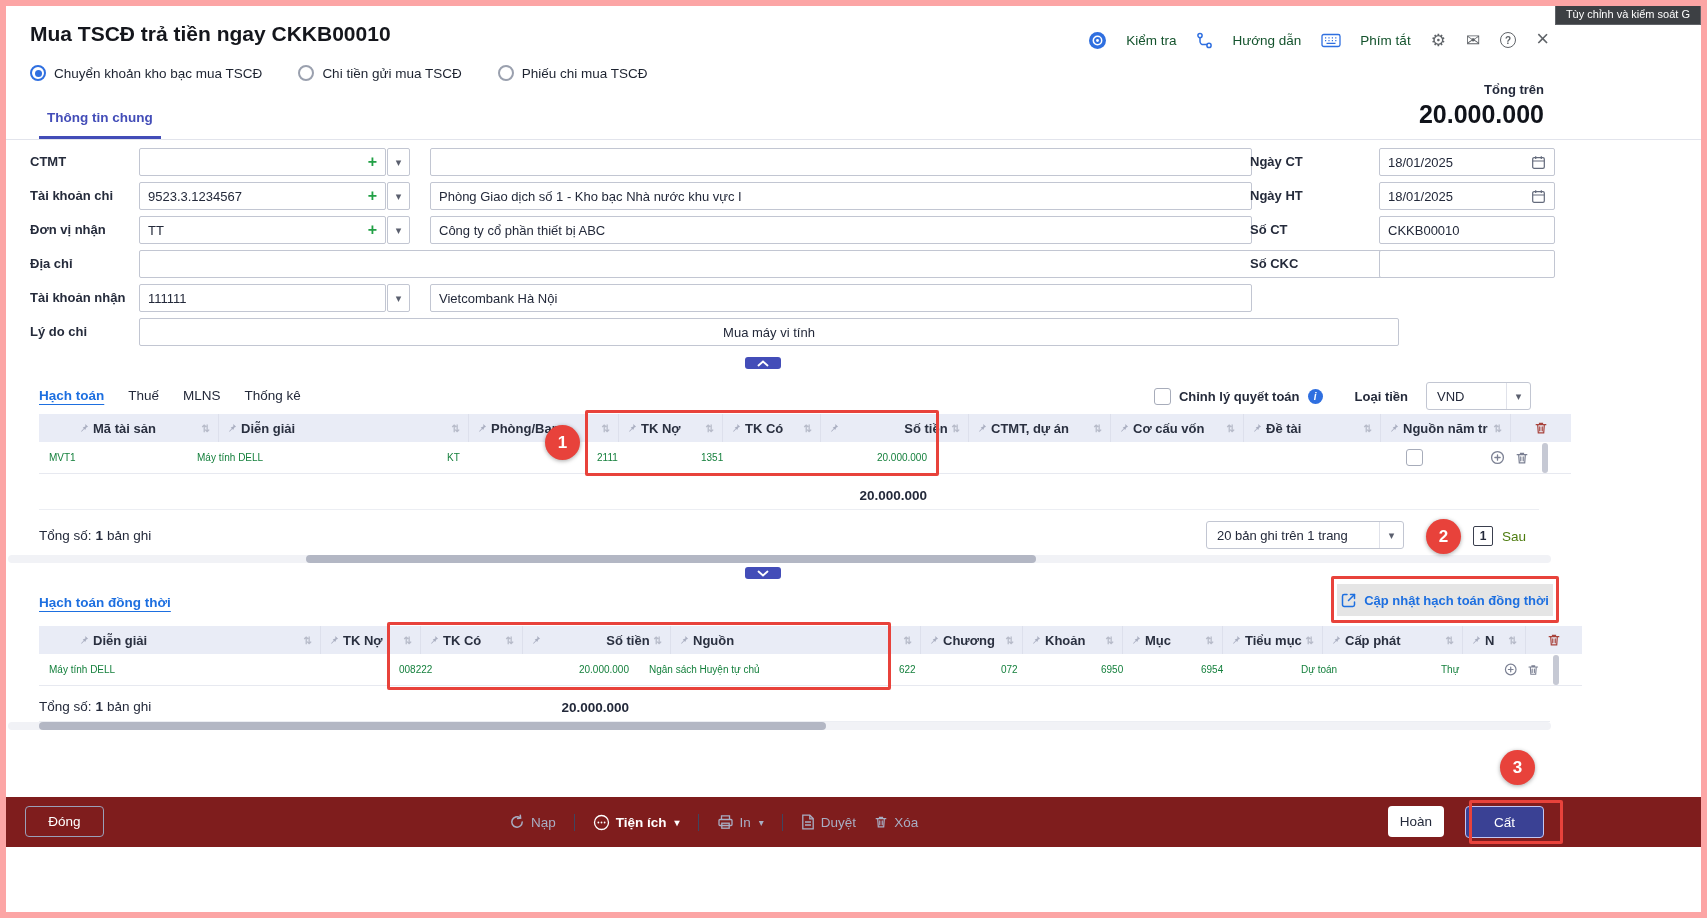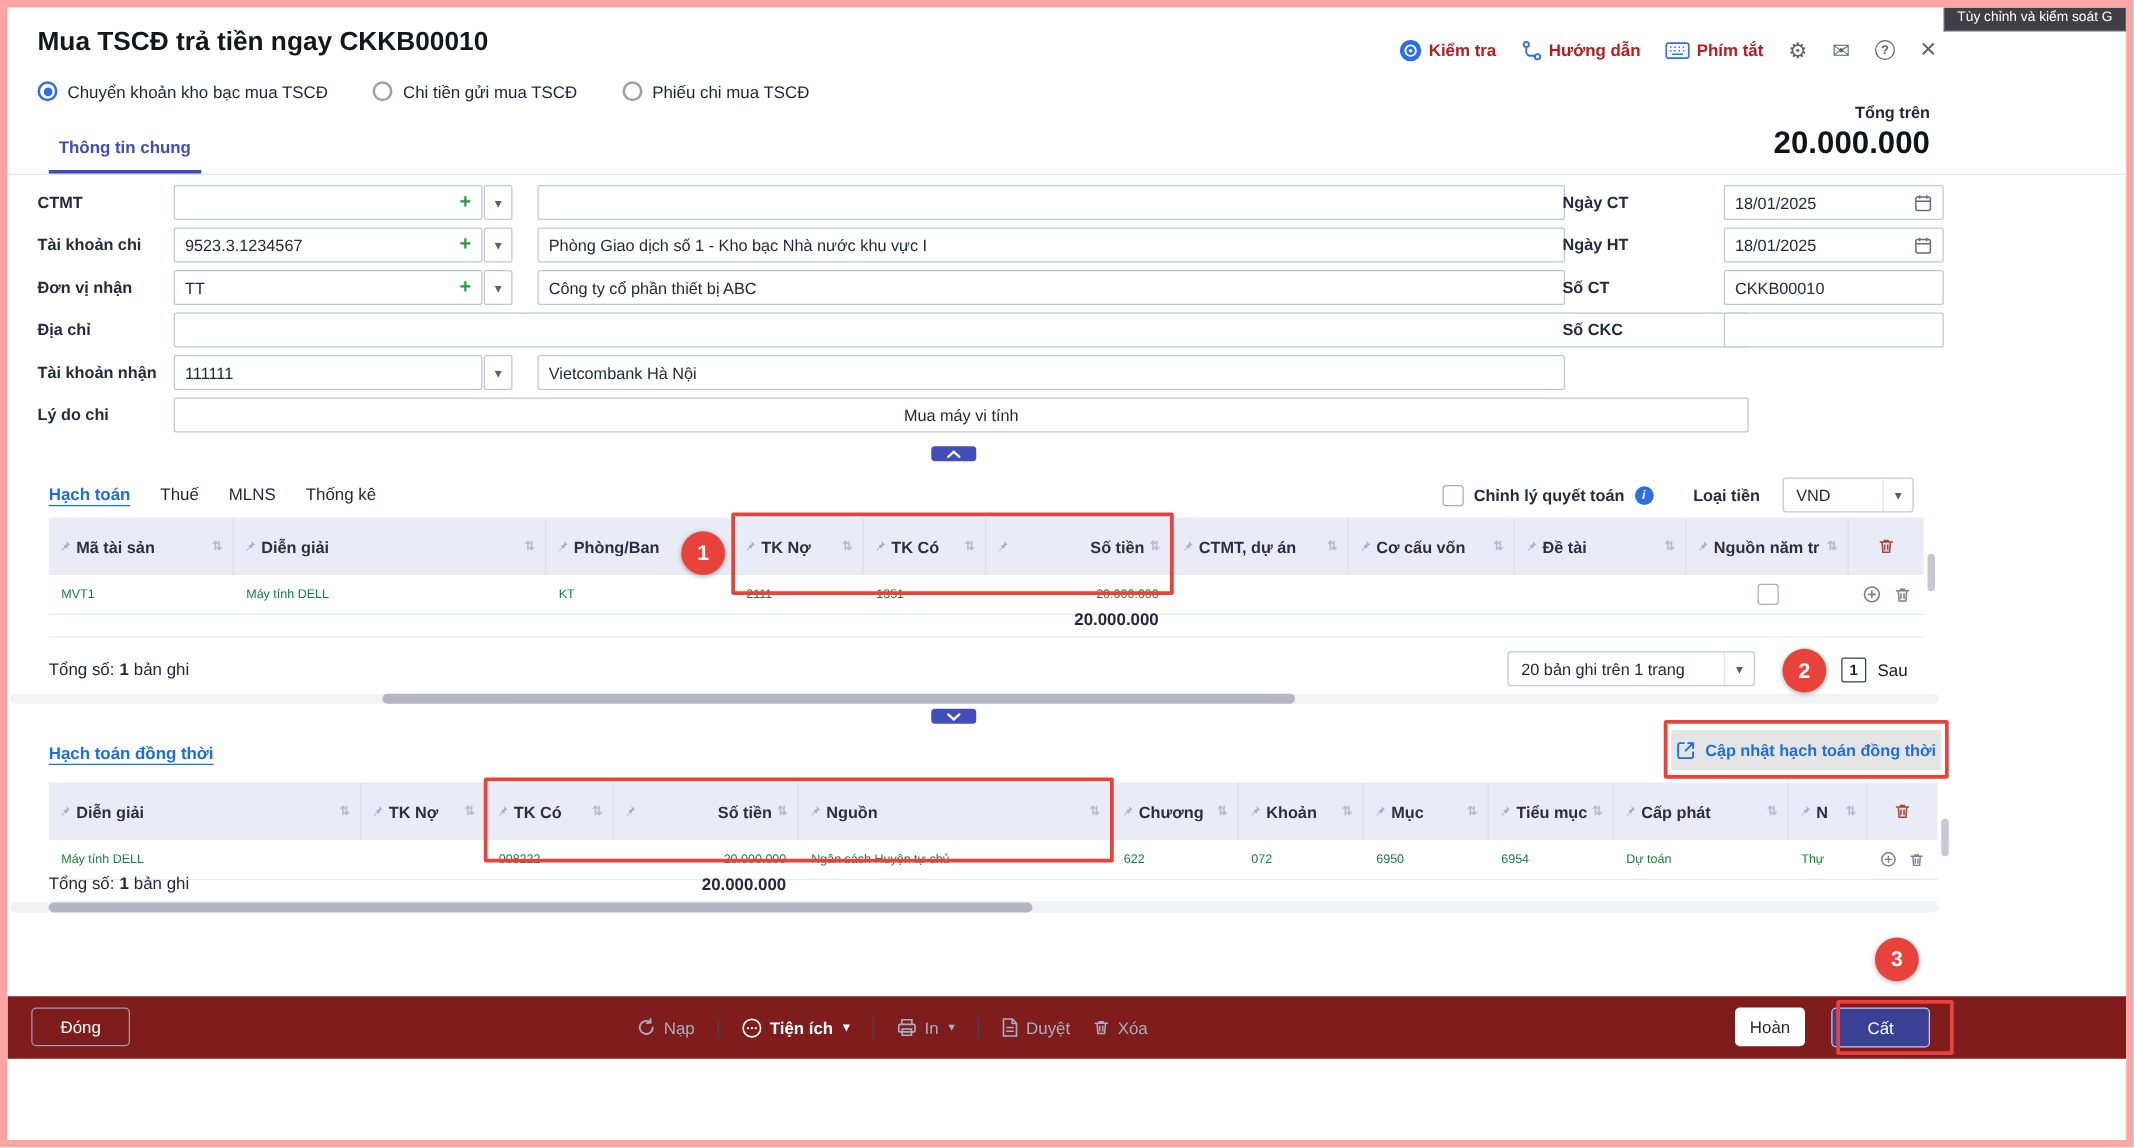--- a/index.html
+++ b/index.html
@@ -5,21 +5,21 @@
   * { margin:0; padding:0; box-sizing:border-box; }
   html,body { width:1707px; height:918px; font-family:"Liberation Sans",sans-serif; background:#fff; }
   .window { position:relative; width:1707px; height:918px; border:6px solid #fca5a5; background:#fff; overflow:hidden; color:#23293a; }
 
   
   .browser-tooltip { position:absolute; top:0; right:0; background:#3d4044; color:#fff; font-size:11px; padding:2px 10px 4px; border:1px solid #606368; border-top:none; white-space:nowrap; z-index:70; }
 
   
   .page-title { position:absolute; left:24px; top:16px; font-size:21px; font-weight:bold; color:#14161c; }
   .header-actions { position:absolute; top:24px; right:152px; display:flex; align-items:center; gap:20px; }
-  .hlink { display:flex; align-items:center; gap:5px; color:#b91c1c; font-size:13.5px; cursor:pointer;font-weight:bold; }
+  .hlink { display:flex; align-items:center; gap:19px; color:#14532d; font-size:13.5px; cursor:pointer; }
   .iconbtn { color:#5f6368; font-size:17px; line-height:1; cursor:pointer; display:flex; align-items:center; }
   .iconbtn.close { font-size:22px; margin-top:-2px; }
   .helpcirc { width:16px; height:16px; border:1.5px solid #5f6368; border-radius:50%; font-size:10px; font-weight:bold; display:flex; align-items:center; justify-content:center; color:#5f6368; }
 
   
   .radio-row { position:absolute; left:24px; top:59px; display:flex; gap:36px; }
   .radio { display:flex; align-items:center; gap:8px; font-size:13.5px; color:#1d2330; cursor:pointer; }
   .rdot { width:16px; height:16px; border-radius:50%; border:2px solid #9aa0ae; position:relative; background:#fff; }
   .rdot.on { border-color:#2f6fe0; }
   .rdot.on::after { content:''; position:absolute; inset:2.5px; background:#2f6fe0; border-radius:50%; }
@@ -56,39 +56,39 @@
   .ctrl-label { font-size:13px; font-weight:bold; color:#252b3b; white-space:nowrap; }
   .info { width:15px; height:15px; border-radius:50%; background:#2f6fe0; color:#fff; font-size:10px; font-weight:bold; display:flex; align-items:center; justify-content:center; font-style:italic; }
   .loai-tien { margin-left:24px; }
   .select { display:flex; align-items:center; height:28px; border:1px solid #c2c6d2; border-radius:3px; background:#fff; font-size:13px; margin-left:10px; cursor:pointer; }
   .select .sval { padding:0 10px; flex:1; }
   .select .scaret { width:24px; height:100%; border-left:1px solid #e0e2ea; display:flex; align-items:center; justify-content:center; color:#5a5f6e; font-size:11px; }
   .sel-currency { width:105px; }
 
   
   .tbl { position:absolute; left:33px; }
-  .t-head { display:flex; background:#e9ecf6; height:46px; }
+  .t-head { display:flex; background:#e9ecf6; height:28px;padding-left:32px; }
   .t-hcell { display:flex; align-items:center; gap:4px; padding:0 8px; font-size:13px; font-weight:bold; color:#2a3040; border-right:1px solid #dde0ec; overflow:hidden; cursor:pointer; }
   .t-hlabel { flex:1; white-space:nowrap; overflow:hidden; }
   .t-hlabel.right { text-align:right; }
   .sort { font-size:10px; color:#b7bbc9; }
   .t-row { display:flex; height:32px; border-bottom:1px solid #e7e9f0; background:#fff; }
   .t-cell { display:flex; align-items:center; padding:0 10px; font-size:10px; color:#15803d; white-space:nowrap; overflow:hidden; }
   .t-cell.right { justify-content:flex-end; }
   .t-cell.center { justify-content:center; }
   .t-actions { justify-content:center !important; display:flex; align-items:center; gap:10px; border-right:none !important; }
   .trashic.red { color:#a8433c; }
   .trashic.gray, .addic { color:#7b8093; }
 
   .acct-total { position:absolute; left:33px; top:476px; width:1500px; height:28px; border-bottom:1px solid #eceef3; }
   .acct-total .tval { display:block; width:898px; text-align:right; padding-right:10px; font-weight:bold; font-size:13.5px; line-height:28px; }
   .summary { position:absolute; left:33px; top:522px; font-size:13.5px; display:inline-flex; gap:4px; }
   .page-size { position:absolute; left:1200px; top:515px; width:198px; margin-left:0; }
   .page-box { position:absolute; left:1467px; top:520px; width:20px; height:20px; border:1.5px solid #3a3f4e; display:flex; align-items:center; justify-content:center; font-size:12px; font-weight:bold; border-radius:2px; }
-  .next { position:absolute; left:1496px; top:523px; color:#0f172a; font-size:13.5px; cursor:pointer; }
+  .next { position:absolute; left:1496px; top:523px; color:#4d7c0f; font-size:13.5px; cursor:pointer; }
 
   .htrack { position:absolute; left:2px; width:1543px; height:8px; background:#f1f2f6; border-radius:4px; }
   .hthumb { position:absolute; height:8px; background:#b3b7c4; border-radius:4px; cursor:grab; }
   .vthumb { position:absolute; width:6px; background:#c6c9d4; border-radius:3px; cursor:grab; }
 
   .sim-title { position:absolute; left:33px; top:589px; color:#1d6fe0; font-size:13.5px; font-weight:600; text-decoration:underline; text-underline-offset:4px; cursor:pointer; }
   .update-btn { position:absolute; left:1331px; top:578px; width:216px; height:32px; display:flex; align-items:center; justify-content:center; gap:7px; color:#1d6fe0; font-size:13px; font-weight:bold; cursor:pointer; background:#e5e5e5; border:none; }
   .sim-total-row { position:absolute; left:33px; top:688px; width:1511px; height:28px; border-bottom:1px solid #eceef3; }
   .sim-total-row .summary2 { position:absolute; left:0; top:5px; font-size:13.5px; display:inline-flex; gap:4px; }
   .sim-total-row .tval { display:block; width:600px; text-align:right; padding-right:10px; font-weight:bold; font-size:13.5px; line-height:28px; }

